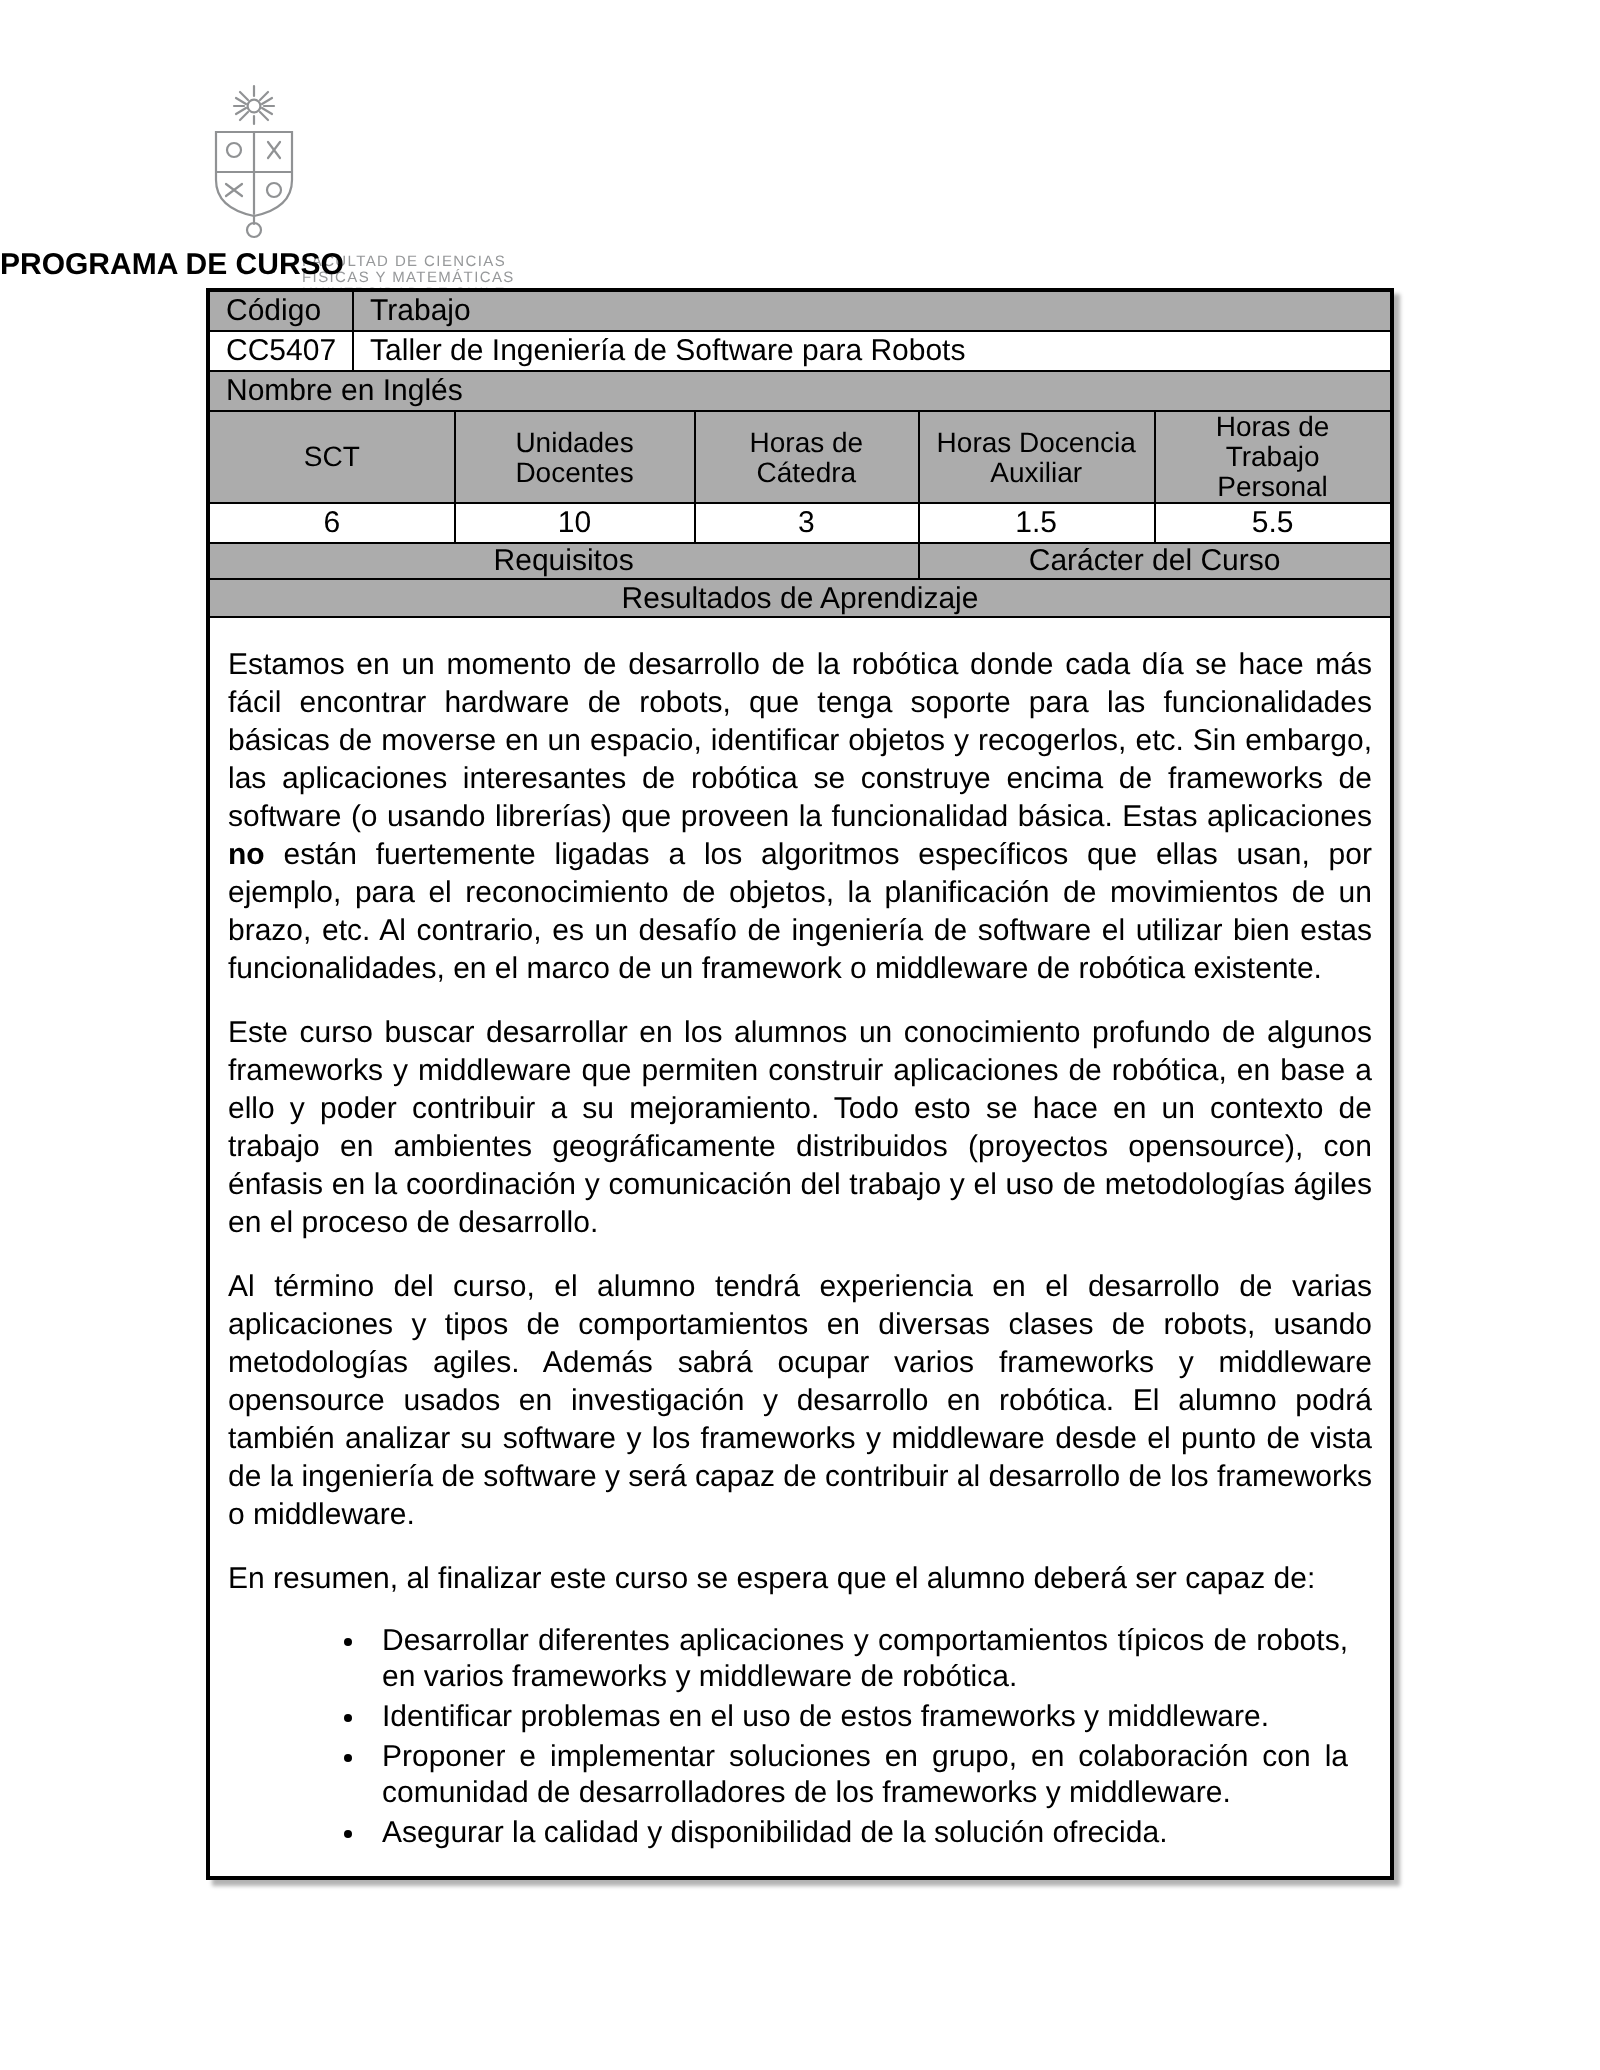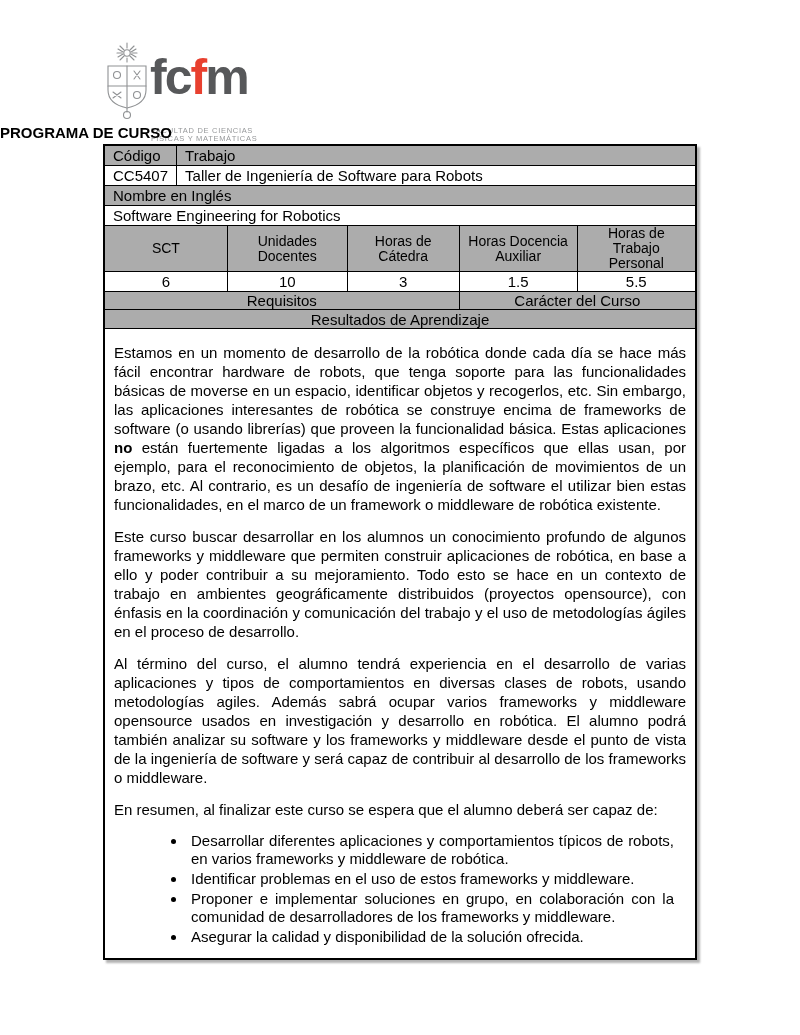--- a/index.html
+++ b/index.html
@@ -108,21 +108,20 @@
 
         <circle cx="13" cy="33" r="3.5"></circle>
         <path d="M30,29 l6,8 M30,37 l6,-8"></path>
         <path d="M9,50 l8,6 M9,56 l8,-6"></path>
         <circle cx="33" cy="53" r="3.5"></circle>
 
         <line x1="23" y1="66" x2="23" y2="70"></line>
         <circle cx="23" cy="73" r="3.5"></circle>
       </g>
     </svg>
-    <div class="wordmark"><span>fc</span><span class="red">f</span><span>m</span></div>
     <div class="logo-caption">
       <span>FACULTAD DE CIENCIAS</span><br>
       <span>FÍSICAS Y MATEMÁTICAS</span><br>
       <span>UNIVERSIDAD DE CHILE</span>
     </div>
   </div>
 
   <div class="doc-title">PROGRAMA DE CURSO</div>
 
   <table class="course">
@@ -140,23 +139,20 @@
       <td class="hdr" colspan="1">Código</td>
       <td class="hdr" colspan="5">Trabajo</td>
     </tr>
     <tr class="r-small">
       <td class="center">CC5407</td>
       <td colspan="5">Taller de Ingeniería de Software para Robots</td>
     </tr>
 
     <tr class="r-small">
       <td class="hdr" colspan="6">Nombre en Inglés</td>
-    </tr>
-    <tr class="r-small">
-      <td colspan="6">Software Engineering for Robotics</td>
     </tr>
 
     <tr class="r-credits-h">
       <td class="hdr hdr5 center" colspan="2">SCT</td>
       <td class="hdr hdr5 center">Unidades Docentes</td>
       <td class="hdr hdr5 center">Horas de Cátedra</td>
       <td class="hdr hdr5 center">Horas Docencia Auxiliar</td>
       <td class="hdr hdr5 center">Horas de Trabajo Personal</td>
     </tr>
     <tr class="r-credits-v">

